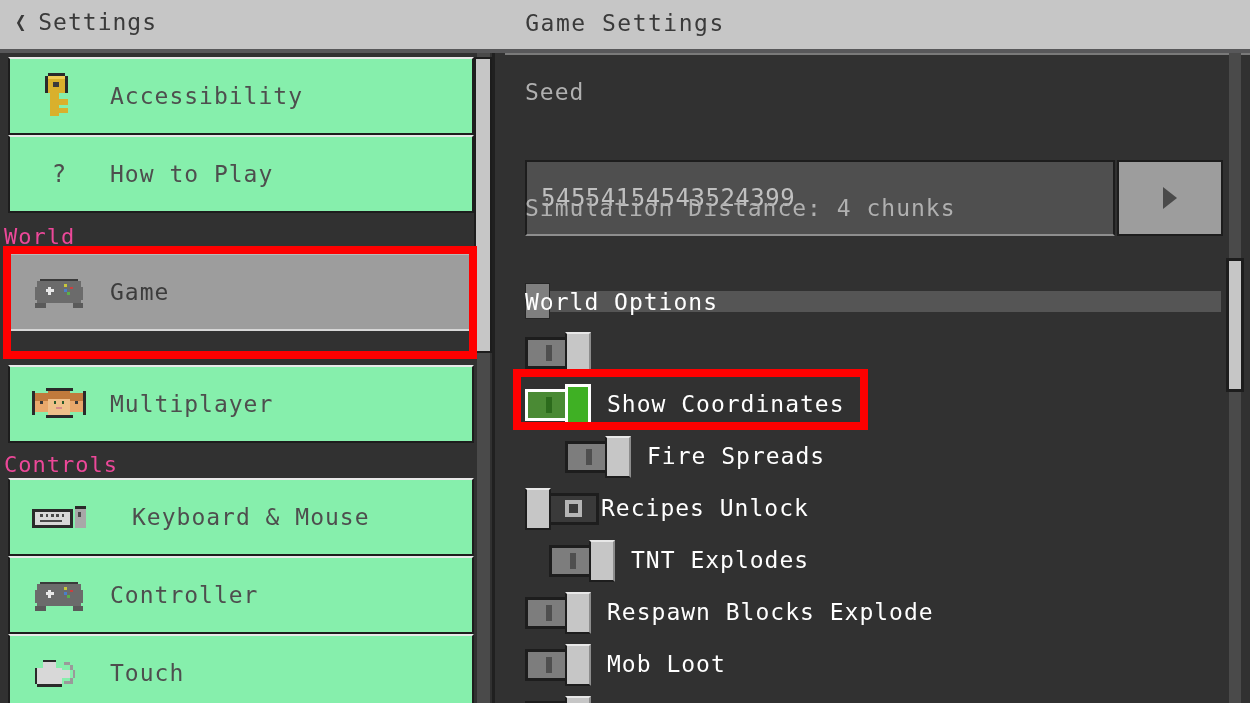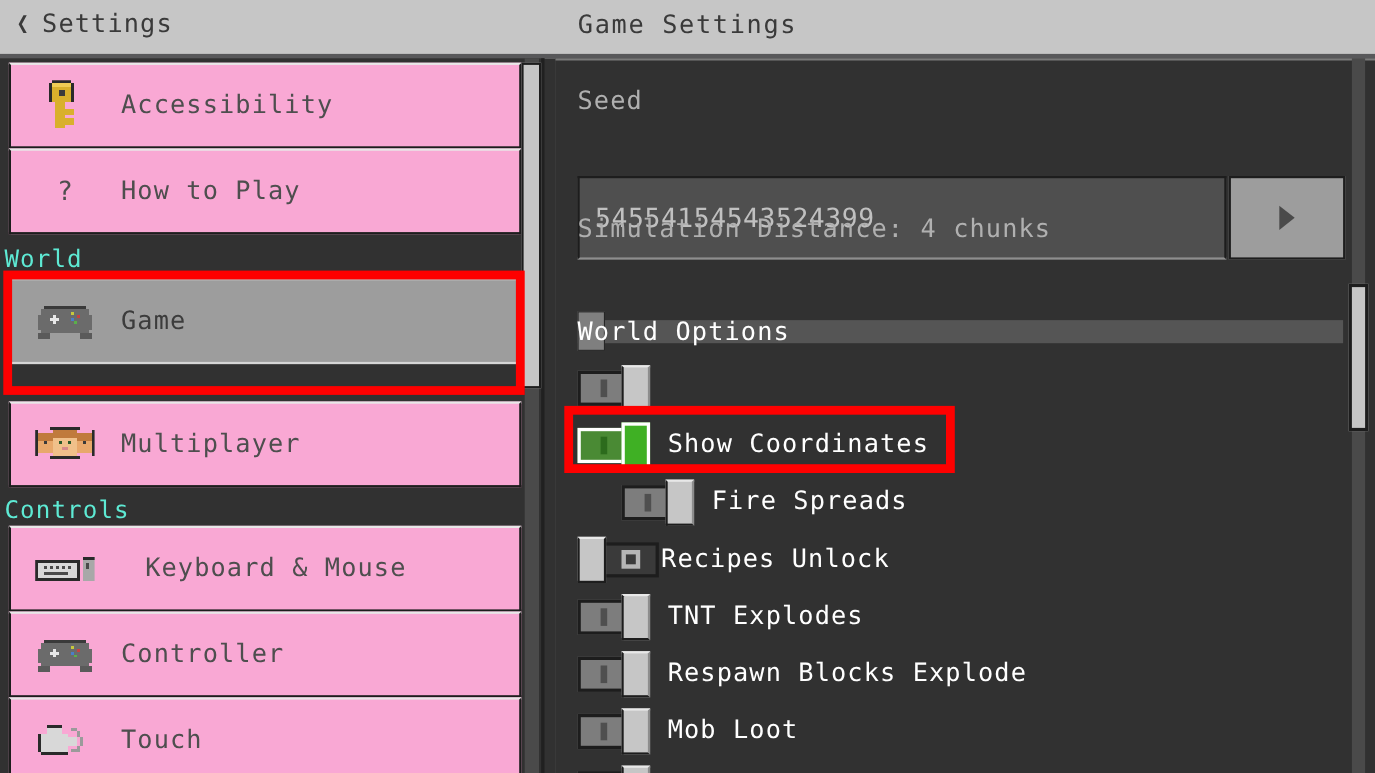--- a/index.html
+++ b/index.html
@@ -59,21 +59,21 @@
     width: 492px; height: 650px;
     background: #313131;
     border-right: 3px solid #202020;
     overflow: hidden;
   }
   .nav-item {
     position: absolute;
     left: 8px;
     width: 466px;
     height: 78px;
-    background: #f9a8d4;
+    background: #86efac;
     border: 2px solid #1d1d1d;
     border-top-color: #e8e8e8;
     box-sizing: border-box;
     display: flex;
     align-items: center;
     padding-left: 22px;
   }
   .nav-item.selected {
     background: #9d9d9d;
     border-top-color: #b9b9b9;
@@ -91,21 +91,21 @@
     width: 54px;
     height: 46px;
     position: relative;
     flex: 0 0 auto;
   }
   .sec-header {
     position: absolute;
     left: 8px;
     width: 466px;
     height: 30px;
-    color: #5eead4;
+    color: #ec4899;
     font-size: 22px;
     letter-spacing: 1px;
     display: flex;
     align-items: center;
   }
   .sec-header span { margin-left: -4px; }
 
   
   .lsb-track {
     position: absolute;
@@ -508,21 +508,21 @@
 
       <div class="opt-row" style="top:431px;">
         <div class="toggle leftknob">
           <div class="tg-track"></div>
             <div class="tg-mark"></div>
             <div class="tg-knob"></div>
         </div>
         <span class="opt-label" style="margin-left:10px;">Recipes Unlock</span>
       </div>
 
-      <div class="opt-row" style="top:483px;">
+      <div class="opt-row" style="top:483px;margin-left:24px;">
         <div class="toggle off">
           <div class="tg-track"></div>
             <div class="tg-mark"></div>
             <div class="tg-knob"></div>
         </div>
         <span class="opt-label">TNT Explodes</span>
       </div>
 
       <div class="opt-row" style="top:535px;">
         <div class="toggle off">

